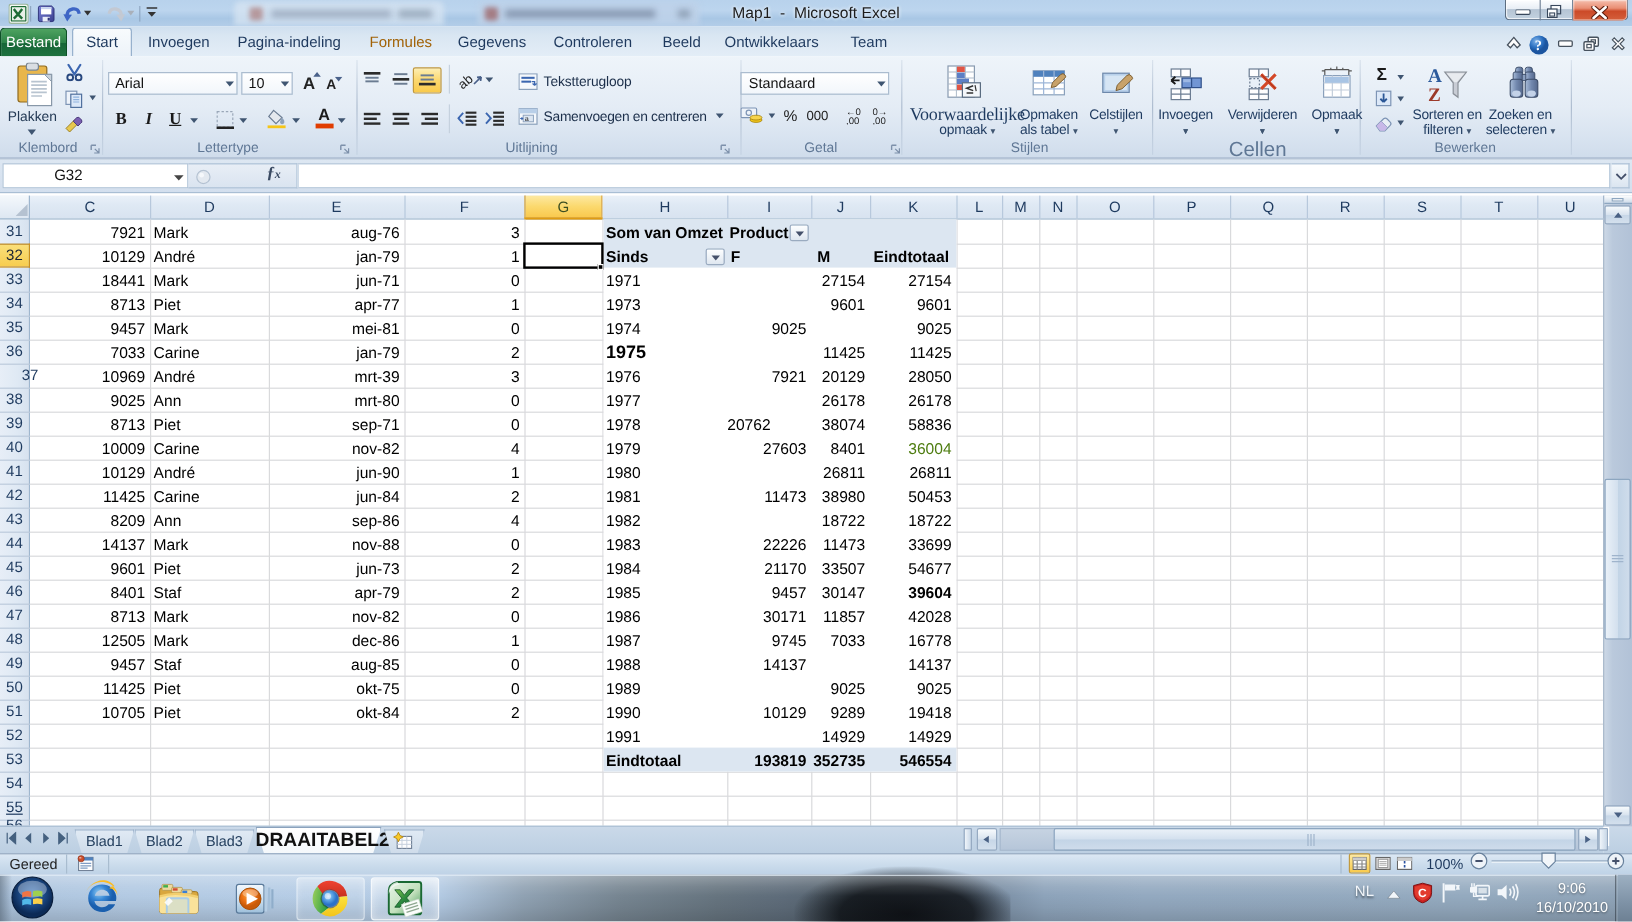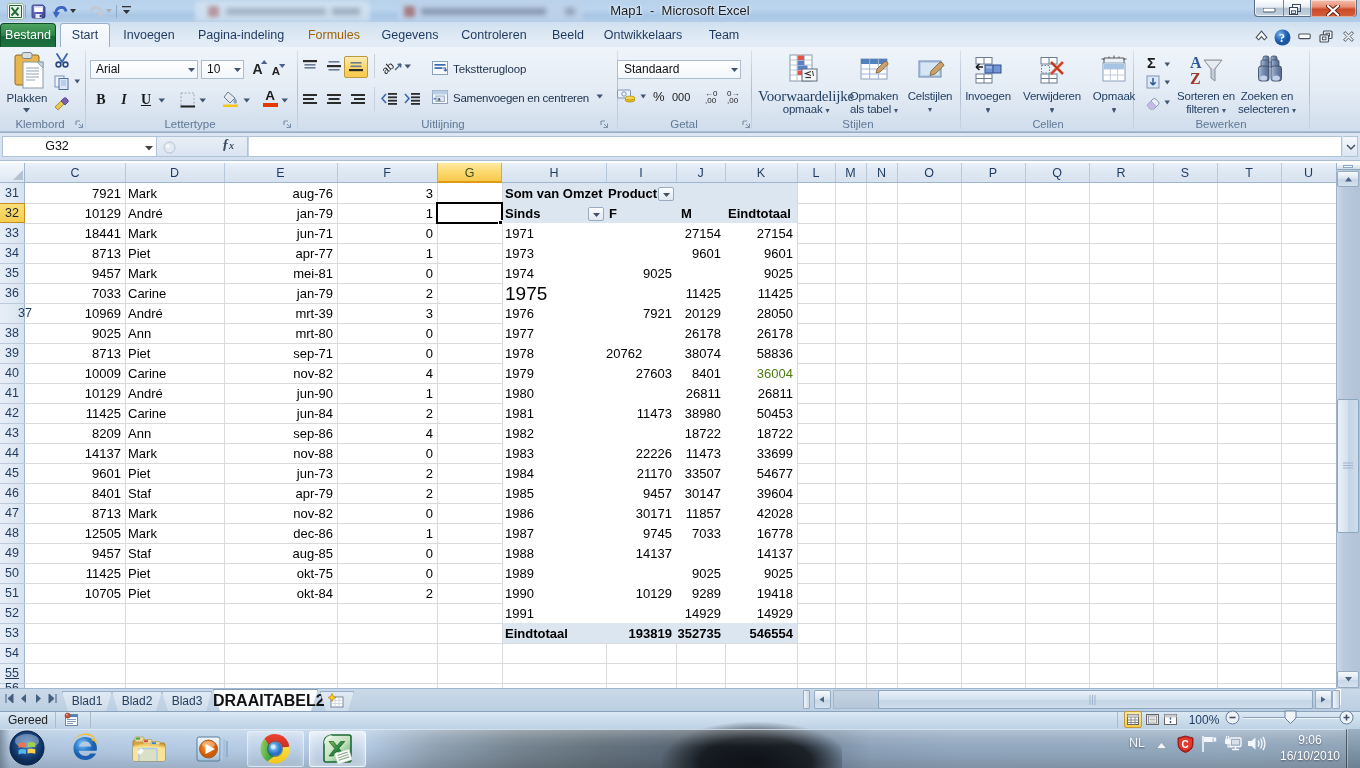--- a/index.html
+++ b/index.html
@@ -91,21 +91,21 @@
 <div style="position:absolute;left:617px;top:50px;width:1px;height:79px;background:linear-gradient(180deg,rgba(160,178,200,.25),#aebdd0 50%,rgba(160,178,200,.25));"></div>
 <div style="position:absolute;left:751px;top:50px;width:1px;height:79px;background:linear-gradient(180deg,rgba(160,178,200,.25),#aebdd0 50%,rgba(160,178,200,.25));"></div>
 <div style="position:absolute;left:960px;top:50px;width:1px;height:79px;background:linear-gradient(180deg,rgba(160,178,200,.25),#aebdd0 50%,rgba(160,178,200,.25));"></div>
 <div style="position:absolute;left:1133px;top:50px;width:1px;height:79px;background:linear-gradient(180deg,rgba(160,178,200,.25),#aebdd0 50%,rgba(160,178,200,.25));"></div>
 <div style="position:absolute;left:1309px;top:50px;width:1px;height:79px;background:linear-gradient(180deg,rgba(160,178,200,.25),#aebdd0 50%,rgba(160,178,200,.25));"></div>
 <div style="position:absolute;left:-20px;top:118px;width:120px;height:13px;line-height:13px;text-align:center;font-size:11.5px;color:#5f7795;">Klembord</div>
 <div style="position:absolute;left:130px;top:118px;width:120px;height:13px;line-height:13px;text-align:center;font-size:11.5px;color:#5f7795;">Lettertype</div>
 <div style="position:absolute;left:383px;top:118px;width:120px;height:13px;line-height:13px;text-align:center;font-size:11.5px;color:#5f7795;">Uitlijning</div>
 <div style="position:absolute;left:624px;top:118px;width:120px;height:13px;line-height:13px;text-align:center;font-size:11.5px;color:#5f7795;">Getal</div>
 <div style="position:absolute;left:798px;top:118px;width:120px;height:13px;line-height:13px;text-align:center;font-size:11.5px;color:#5f7795;">Stijlen</div>
-<div style="position:absolute;left:988px;top:118px;width:120px;height:13px;line-height:13px;text-align:center;font-size:11px;color:#5f7795;">Cellen</div>
+<div style="position:absolute;left:988px;top:118px;width:120px;height:13px;line-height:13px;text-align:center;font-size:17px;color:#5f7795;">Cellen</div>
 <div style="position:absolute;left:1161px;top:118px;width:120px;height:13px;line-height:13px;text-align:center;font-size:11.5px;color:#5f7795;">Bewerken</div>
 <svg style="position:absolute;left:75px;top:120px;" width="9" height="9" viewBox="0 0 9 9">
     <path d="M1 1 L5 1 M1 1 L1 5" stroke="#7d90aa" stroke-width="1.2" fill="none"></path>
     <path d="M4 4 L7.5 7.5 M7.5 3.5 L7.5 7.5 L3.5 7.5" stroke="#7d90aa" stroke-width="1" fill="none"></path>
   </svg>
 <svg style="position:absolute;left:283px;top:120px;" width="9" height="9" viewBox="0 0 9 9">
     <path d="M1 1 L5 1 M1 1 L1 5" stroke="#7d90aa" stroke-width="1.2" fill="none"></path>
     <path d="M4 4 L7.5 7.5 M7.5 3.5 L7.5 7.5 L3.5 7.5" stroke="#7d90aa" stroke-width="1" fill="none"></path>
   </svg>
 <svg style="position:absolute;left:600px;top:120px;" width="9" height="9" viewBox="0 0 9 9">
@@ -702,21 +702,21 @@
 <div style="position:absolute;left:728px;top:204px;width:69px;height:19px;text-align:left;font-size:13px;color:#000;line-height:19px;white-space:nowrap;overflow:hidden;font-weight:bold;">Eindtotaal</div>
 <div style="position:absolute;left:505px;top:224px;width:101px;height:19px;text-align:left;font-size:13px;color:#000;line-height:19px;white-space:nowrap;overflow:hidden;">1971</div>
 <div style="position:absolute;left:676px;top:224px;width:45px;height:19px;text-align:right;font-size:13px;color:#000;line-height:19px;white-space:nowrap;overflow:hidden;">27154</div>
 <div style="position:absolute;left:725px;top:224px;width:68px;height:19px;text-align:right;font-size:13px;color:#000;line-height:19px;white-space:nowrap;overflow:hidden;">27154</div>
 <div style="position:absolute;left:505px;top:244px;width:101px;height:19px;text-align:left;font-size:13px;color:#000;line-height:19px;white-space:nowrap;overflow:hidden;">1973</div>
 <div style="position:absolute;left:676px;top:244px;width:45px;height:19px;text-align:right;font-size:13px;color:#000;line-height:19px;white-space:nowrap;overflow:hidden;">9601</div>
 <div style="position:absolute;left:725px;top:244px;width:68px;height:19px;text-align:right;font-size:13px;color:#000;line-height:19px;white-space:nowrap;overflow:hidden;">9601</div>
 <div style="position:absolute;left:505px;top:264px;width:101px;height:19px;text-align:left;font-size:13px;color:#000;line-height:19px;white-space:nowrap;overflow:hidden;">1974</div>
 <div style="position:absolute;left:606px;top:264px;width:66px;height:19px;text-align:right;font-size:13px;color:#000;line-height:19px;white-space:nowrap;overflow:hidden;">9025</div>
 <div style="position:absolute;left:725px;top:264px;width:68px;height:19px;text-align:right;font-size:13px;color:#000;line-height:19px;white-space:nowrap;overflow:hidden;">9025</div>
-<div style="position:absolute;left:505px;top:284px;width:101px;height:19px;text-align:left;font-size:19px;color:#000;line-height:19px;white-space:nowrap;overflow:hidden;">1975</div>
+<div style="position:absolute;left:505px;top:284px;width:101px;height:19px;text-align:left;font-size:15px;color:#000;line-height:19px;white-space:nowrap;overflow:hidden;font-weight:bold;">1975</div>
 <div style="position:absolute;left:676px;top:284px;width:45px;height:19px;text-align:right;font-size:13px;color:#000;line-height:19px;white-space:nowrap;overflow:hidden;">11425</div>
 <div style="position:absolute;left:725px;top:284px;width:68px;height:19px;text-align:right;font-size:13px;color:#000;line-height:19px;white-space:nowrap;overflow:hidden;">11425</div>
 <div style="position:absolute;left:505px;top:304px;width:101px;height:19px;text-align:left;font-size:13px;color:#000;line-height:19px;white-space:nowrap;overflow:hidden;">1976</div>
 <div style="position:absolute;left:606px;top:304px;width:66px;height:19px;text-align:right;font-size:13px;color:#000;line-height:19px;white-space:nowrap;overflow:hidden;">7921</div>
 <div style="position:absolute;left:676px;top:304px;width:45px;height:19px;text-align:right;font-size:13px;color:#000;line-height:19px;white-space:nowrap;overflow:hidden;">20129</div>
 <div style="position:absolute;left:725px;top:304px;width:68px;height:19px;text-align:right;font-size:13px;color:#000;line-height:19px;white-space:nowrap;overflow:hidden;">28050</div>
 <div style="position:absolute;left:505px;top:324px;width:101px;height:19px;text-align:left;font-size:13px;color:#000;line-height:19px;white-space:nowrap;overflow:hidden;">1977</div>
 <div style="position:absolute;left:676px;top:324px;width:45px;height:19px;text-align:right;font-size:13px;color:#000;line-height:19px;white-space:nowrap;overflow:hidden;">26178</div>
 <div style="position:absolute;left:725px;top:324px;width:68px;height:19px;text-align:right;font-size:13px;color:#000;line-height:19px;white-space:nowrap;overflow:hidden;">26178</div>
 <div style="position:absolute;left:505px;top:344px;width:101px;height:19px;text-align:left;font-size:13px;color:#000;line-height:19px;white-space:nowrap;overflow:hidden;">1978</div>
@@ -741,21 +741,21 @@
 <div style="position:absolute;left:606px;top:444px;width:66px;height:19px;text-align:right;font-size:13px;color:#000;line-height:19px;white-space:nowrap;overflow:hidden;">22226</div>
 <div style="position:absolute;left:676px;top:444px;width:45px;height:19px;text-align:right;font-size:13px;color:#000;line-height:19px;white-space:nowrap;overflow:hidden;">11473</div>
 <div style="position:absolute;left:725px;top:444px;width:68px;height:19px;text-align:right;font-size:13px;color:#000;line-height:19px;white-space:nowrap;overflow:hidden;">33699</div>
 <div style="position:absolute;left:505px;top:464px;width:101px;height:19px;text-align:left;font-size:13px;color:#000;line-height:19px;white-space:nowrap;overflow:hidden;">1984</div>
 <div style="position:absolute;left:606px;top:464px;width:66px;height:19px;text-align:right;font-size:13px;color:#000;line-height:19px;white-space:nowrap;overflow:hidden;">21170</div>
 <div style="position:absolute;left:676px;top:464px;width:45px;height:19px;text-align:right;font-size:13px;color:#000;line-height:19px;white-space:nowrap;overflow:hidden;">33507</div>
 <div style="position:absolute;left:725px;top:464px;width:68px;height:19px;text-align:right;font-size:13px;color:#000;line-height:19px;white-space:nowrap;overflow:hidden;">54677</div>
 <div style="position:absolute;left:505px;top:484px;width:101px;height:19px;text-align:left;font-size:13px;color:#000;line-height:19px;white-space:nowrap;overflow:hidden;">1985</div>
 <div style="position:absolute;left:606px;top:484px;width:66px;height:19px;text-align:right;font-size:13px;color:#000;line-height:19px;white-space:nowrap;overflow:hidden;">9457</div>
 <div style="position:absolute;left:676px;top:484px;width:45px;height:19px;text-align:right;font-size:13px;color:#000;line-height:19px;white-space:nowrap;overflow:hidden;">30147</div>
-<div style="position:absolute;left:725px;top:484px;width:68px;height:19px;text-align:right;font-size:13px;color:#000;line-height:19px;white-space:nowrap;overflow:hidden;">39604</div>
+<div style="position:absolute;left:725px;top:484px;width:68px;height:19px;text-align:right;font-size:13px;color:#000;line-height:19px;white-space:nowrap;overflow:hidden;font-weight:bold;">39604</div>
 <div style="position:absolute;left:505px;top:504px;width:101px;height:19px;text-align:left;font-size:13px;color:#000;line-height:19px;white-space:nowrap;overflow:hidden;">1986</div>
 <div style="position:absolute;left:606px;top:504px;width:66px;height:19px;text-align:right;font-size:13px;color:#000;line-height:19px;white-space:nowrap;overflow:hidden;">30171</div>
 <div style="position:absolute;left:676px;top:504px;width:45px;height:19px;text-align:right;font-size:13px;color:#000;line-height:19px;white-space:nowrap;overflow:hidden;">11857</div>
 <div style="position:absolute;left:725px;top:504px;width:68px;height:19px;text-align:right;font-size:13px;color:#000;line-height:19px;white-space:nowrap;overflow:hidden;">42028</div>
 <div style="position:absolute;left:505px;top:524px;width:101px;height:19px;text-align:left;font-size:13px;color:#000;line-height:19px;white-space:nowrap;overflow:hidden;">1987</div>
 <div style="position:absolute;left:606px;top:524px;width:66px;height:19px;text-align:right;font-size:13px;color:#000;line-height:19px;white-space:nowrap;overflow:hidden;">9745</div>
 <div style="position:absolute;left:676px;top:524px;width:45px;height:19px;text-align:right;font-size:13px;color:#000;line-height:19px;white-space:nowrap;overflow:hidden;">7033</div>
 <div style="position:absolute;left:725px;top:524px;width:68px;height:19px;text-align:right;font-size:13px;color:#000;line-height:19px;white-space:nowrap;overflow:hidden;">16778</div>
 <div style="position:absolute;left:505px;top:544px;width:101px;height:19px;text-align:left;font-size:13px;color:#000;line-height:19px;white-space:nowrap;overflow:hidden;">1988</div>
 <div style="position:absolute;left:606px;top:544px;width:66px;height:19px;text-align:right;font-size:13px;color:#000;line-height:19px;white-space:nowrap;overflow:hidden;">14137</div>

